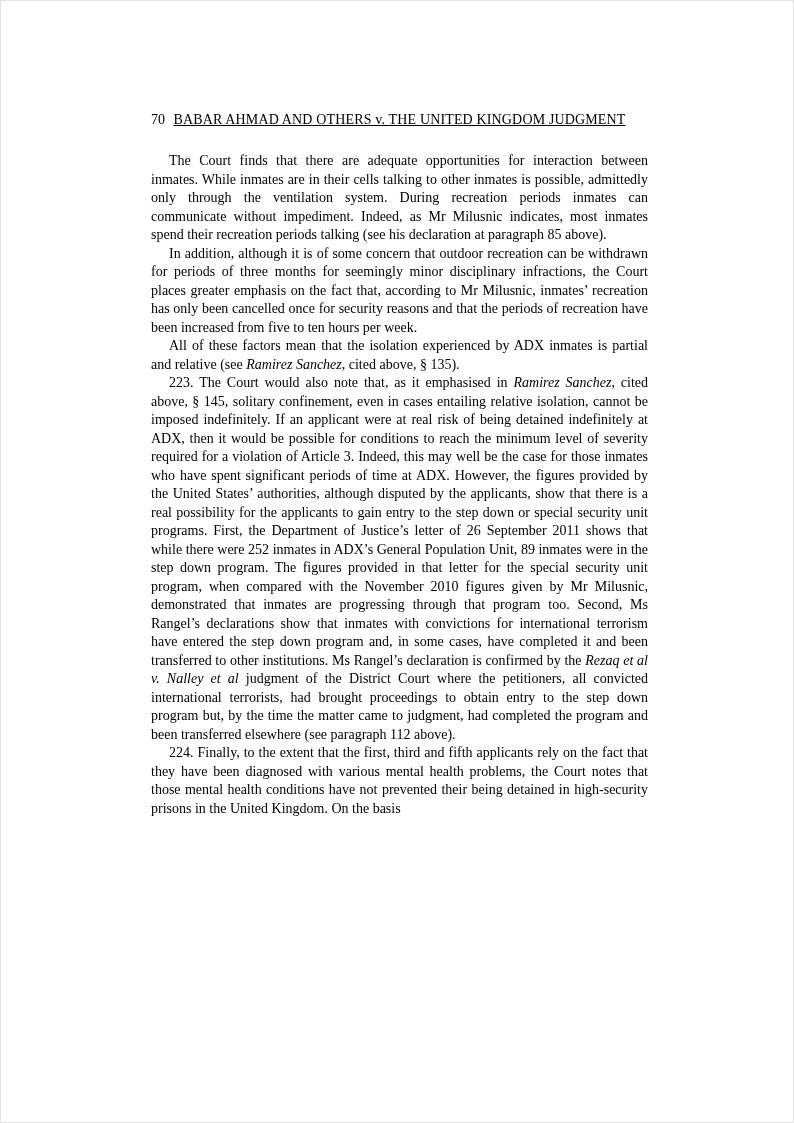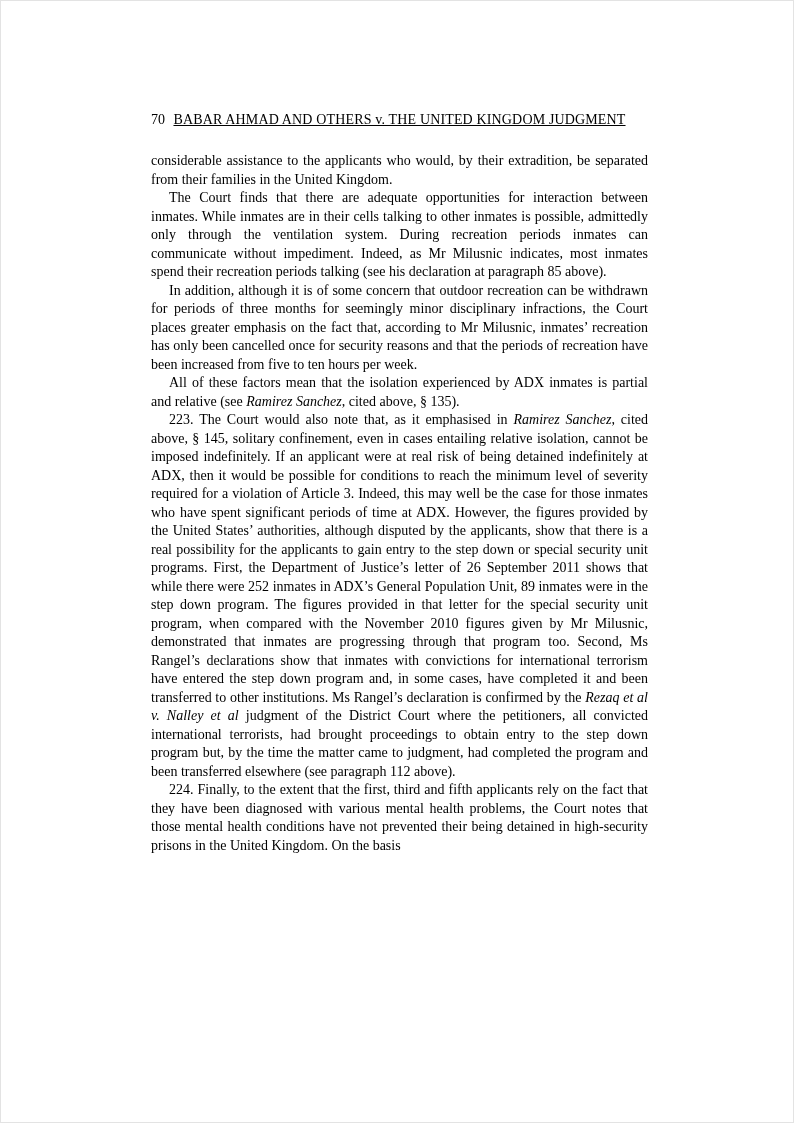--- a/index.html
+++ b/index.html
@@ -60,20 +60,19 @@
 </style>
 </head>
 <body>
 
 <div class="page">
   <div class="running-header">
     <span class="page-number">70</span>
     <div class="header-title">BABAR AHMAD AND OTHERS v. THE UNITED KINGDOM JUDGMENT</div>
   </div>
   <div class="document-body">
-      <p class="para"><span>considerable assistance to the applicants who would, by their extradition, be separated from their families in the United Kingdom.</span></p>
       <p class="para indent"><span>The Court finds that there are adequate opportunities for interaction between inmates. While inmates are in their cells talking to other inmates is possible, admittedly only through the ventilation system. During recreation periods inmates can communicate without impediment. Indeed, as Mr Milusnic indicates, most inmates spend their recreation periods talking (see his declaration at paragraph 85 above).</span></p>
       <p class="para indent"><span>In addition, although it is of some concern that outdoor recreation can be withdrawn for periods of three months for seemingly minor disciplinary infractions, the Court places greater emphasis on the fact that, according to Mr Milusnic, inmates’ recreation has only been cancelled once for security reasons and that the periods of recreation have been increased from five to ten hours per week.</span></p>
       <p class="para indent"><span>All of these factors mean that the isolation experienced by ADX inmates is partial and relative (see </span><em>Ramirez Sanchez</em><span>, cited above, § 135).</span></p>
       <p class="para indent"><span>223. The Court would also note that, as it emphasised in </span><em>Ramirez Sanchez</em><span>, cited above, § 145, solitary confinement, even in cases entailing relative isolation, cannot be imposed indefinitely. If an applicant were at real risk of being detained indefinitely at ADX, then it would be possible for conditions to reach the minimum level of severity required for a violation of Article 3. Indeed, this may well be the case for those inmates who have spent significant periods of time at ADX. However, the figures provided by the United States’ authorities, although disputed by the applicants, show that there is a real possibility for the applicants to gain entry to the step down or special security unit programs. First, the Department of Justice’s letter of 26 September 2011 shows that while there were 252 inmates in ADX’s General Population Unit, 89 inmates were in the step down program. The figures provided in that letter for the special security unit program, when compared with the November 2010 figures given by Mr Milusnic, demonstrated that inmates are progressing through that program too. Second, Ms Rangel’s declarations show that inmates with convictions for international terrorism have entered the step down program and, in some cases, have completed it and been transferred to other institutions. Ms Rangel’s declaration is confirmed by the </span><em>Rezaq et al v. Nalley et al</em><span> judgment of the District Court where the petitioners, all convicted international terrorists, had brought proceedings to obtain entry to the step down program but, by the time the matter came to judgment, had completed the program and been transferred elsewhere (see paragraph 112 above).</span></p>
       <p class="para indent"><span>224. Finally, to the extent that the first, third and fifth applicants rely on the fact that they have been diagnosed with various mental health problems, the Court notes that those mental health conditions have not prevented their being detained in high-security prisons in the United Kingdom. On the basis</span></p>
     </div>
 </div>
 
 </body></html>

